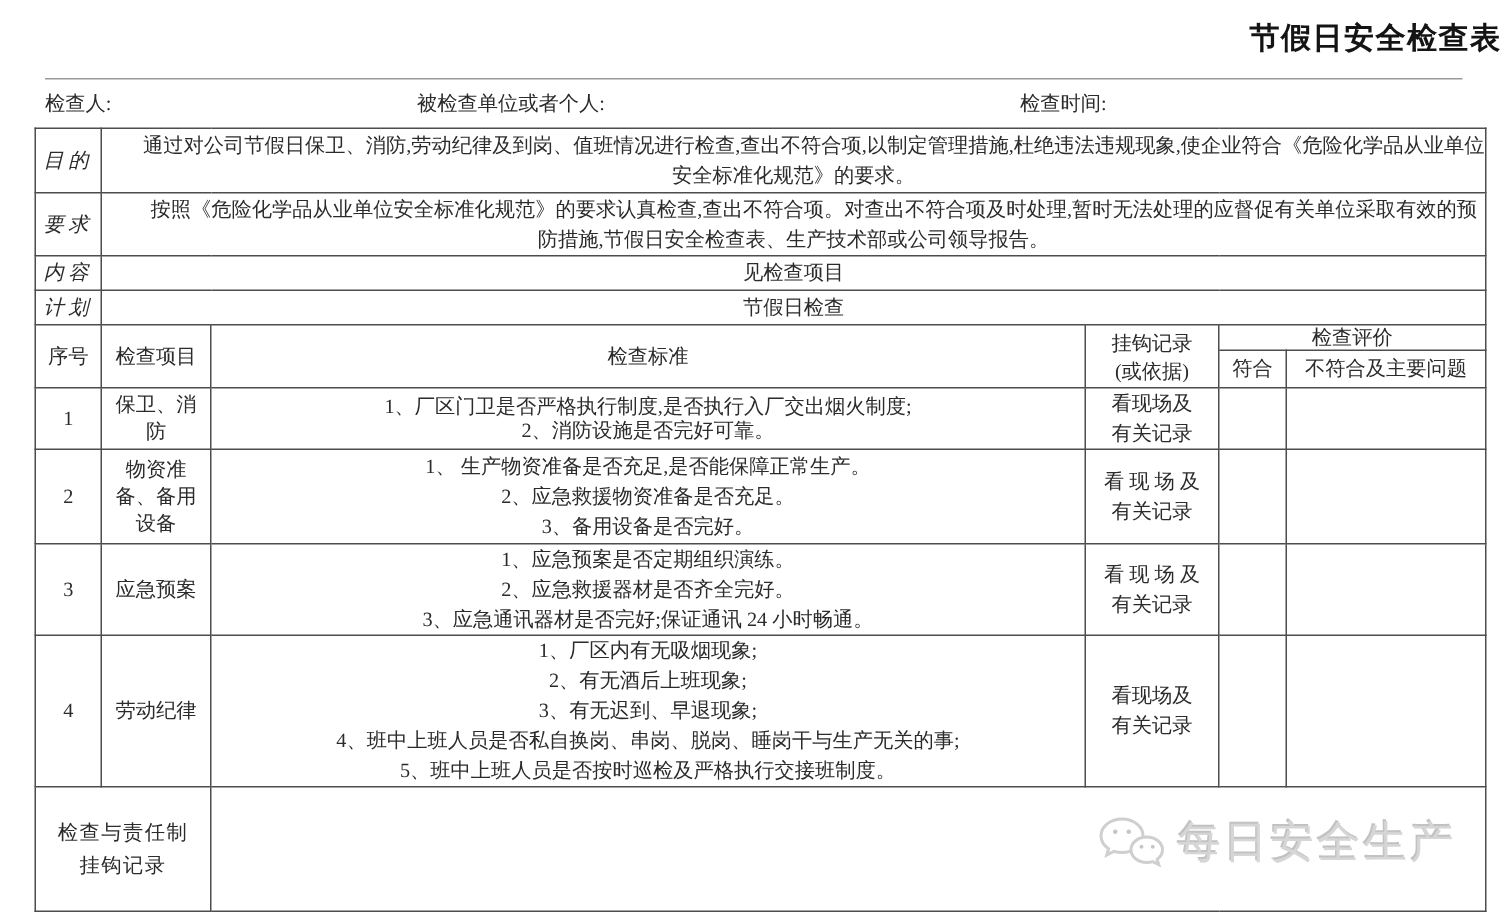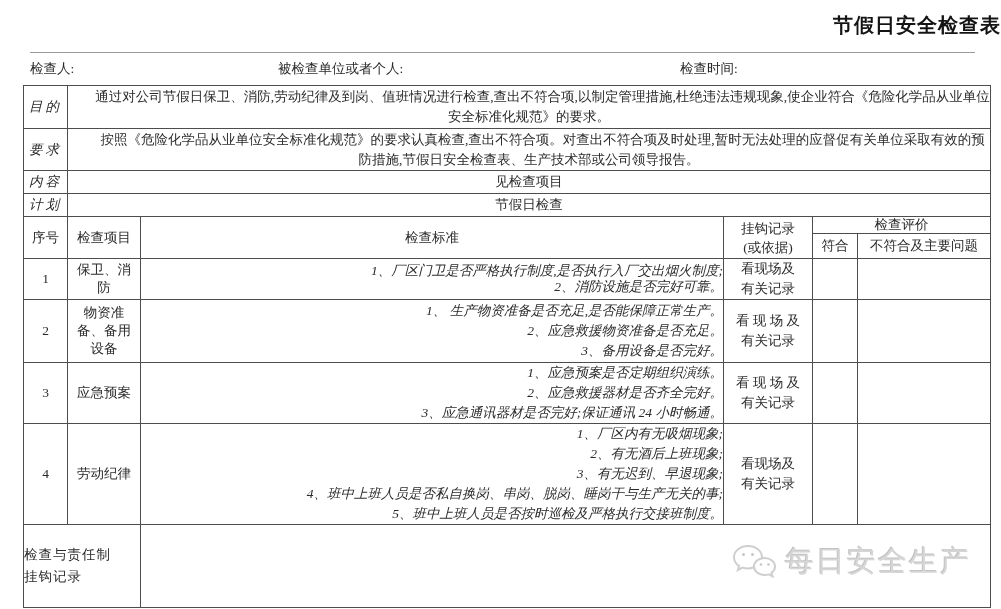--- a/index.html
+++ b/index.html
@@ -21,26 +21,26 @@
     position:absolute;left:23px;top:85px;width:967px;
     border-collapse:collapse;table-layout:fixed;
   }
   table.main td, table.main th{
     border:1px solid #4d4d4d;font-weight:normal;font-size:13.5px;
     color:#2b2b2b;padding:0;vertical-align:middle;overflow:hidden;
   }
   .label-cell{text-align:center;letter-spacing:3px;font-style:italic;}
   .meta-content{text-align:center;padding:0 10px;text-indent:2em;line-height:20px;}
   .center{text-align:center;}
-  .standards{text-align:right;padding:0 6px 0 10px;line-height:20px;font-style:italic;}
+  .standards{text-align:center;padding:0 6px 0 10px;line-height:20px;}
   .standards.tight{line-height:16px;}
   .method-cell{text-align:center;line-height:20px;padding:0 2px;}
   .hdr{text-align:center;line-height:16px;}
   .hdr-method{text-align:center;line-height:19px;}
-  .footer-label{text-align:left;line-height:22px;letter-spacing:1px;}
+  .footer-label{text-align:center;line-height:22px;letter-spacing:1px;}
 
   .watermark{
     position:absolute;right:30px;top:542px;display:flex;align-items:center;gap:8px;
     color:#d6d6d6;font-size:29px;letter-spacing:2px;
     text-shadow:-1px -1px 0 #c2c2c2, 1px 1px 0 #ffffff;
     pointer-events:none;
   }
   .watermark svg{display:block;}
 </style>
 </head>

